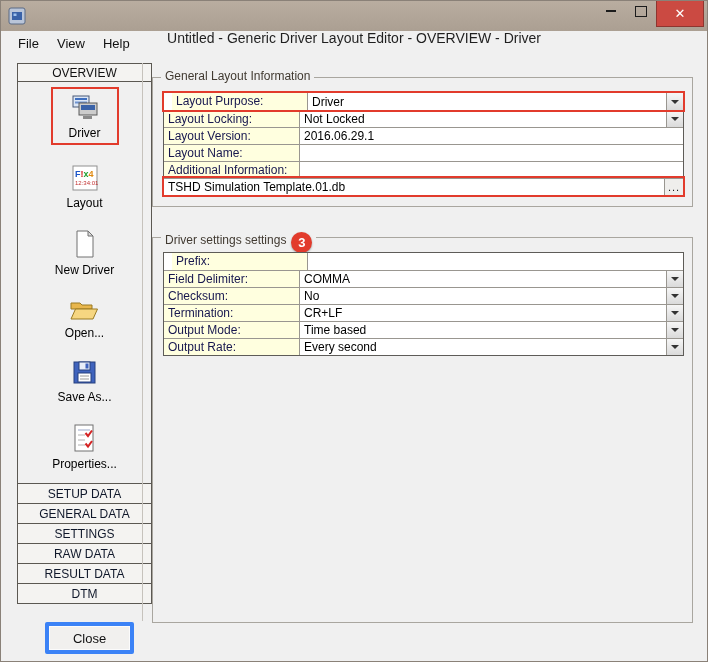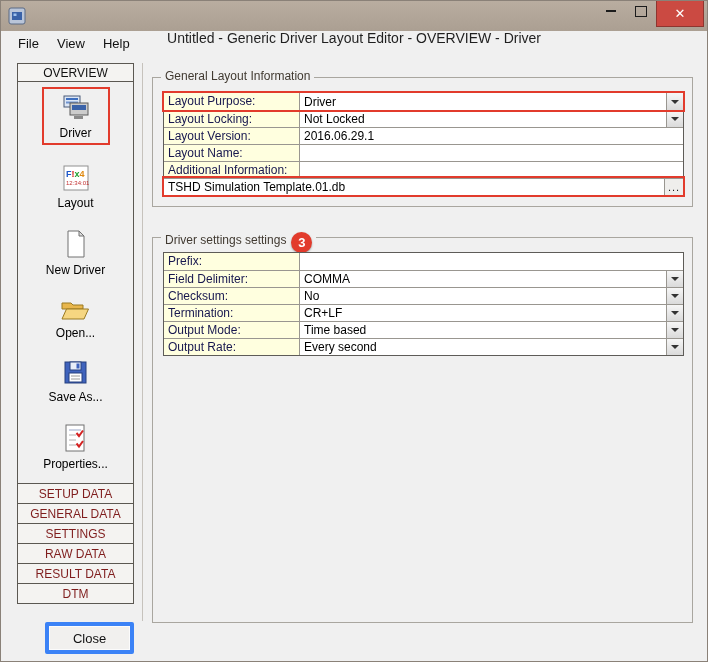--- a/index.html
+++ b/index.html
@@ -15,49 +15,49 @@
   .glyph-min{width:10px;height:2px;background:#1c1c1c;}
   .glyph-max{width:10px;height:9px;border:1px solid #1c1c1c;background:transparent;}
   .btn-close{width:46px;height:25px;background:#cb4a42;border:1px solid #8e352f;border-top:none;
              display:flex;align-items:center;justify-content:center;color:#fff;font-size:13px;}
 
   
   .menubar{height:24px;display:flex;align-items:center;padding-left:8px;font-size:13px;color:#111;}
   .menu-item{padding:14px 9px;}
 
   
-  .sidebar{position:absolute;left:16px;top:62px;width:117px;}
+  .sidebar{position:absolute;left:16px;top:62px;width:135px;}
   .overview-btn{height:19px;border:1px solid #5b5852;background:#f4f3f1;display:flex;align-items:center;
                 justify-content:center;font-size:12px;color:#111;box-sizing:border-box;}
   .toolbox{border:1px solid #5b5852;border-top:none;height:402px;box-sizing:border-box;display:flex;
            flex-direction:column;align-items:center;justify-content:space-between;padding:5px 0 12px;}
   .tool{display:flex;flex-direction:column;align-items:center;gap:5px;}
   .tool-label{font-size:12px;color:#000;}
   .annot-box{border:2px solid #e23b2c;padding:5px 16px 3px;}
   .sections{display:flex;flex-direction:column;}
   .section-btn{height:20px;border:1px solid #5b5852;border-top:none;background:#f4f3f1;display:flex;
-               align-items:center;justify-content:center;font-size:12px;color:#7f1d1d;box-sizing:border-box;}
+               align-items:center;justify-content:center;font-size:12px;color:#0f172a;box-sizing:border-box;}
   .bottom-close{position:absolute;left:44px;top:621px;width:81px;height:24px;background:#f1f0ee;
                 border:4px solid #3b82f6;border-radius:2px;box-shadow:inset 0 0 0 1px #fbfbfb;
                 display:flex;align-items:center;justify-content:center;font-size:13px;color:#111;}
 
   
   .vline{position:absolute;left:141px;top:62px;width:1px;height:558px;background:#c6c2bc;}
   .groupbox{position:absolute;border:1px solid #a9a69f;}
   #group1{left:151px;top:76px;width:539px;height:128px;}
   #group2{left:151px;top:236px;width:539px;height:384px;}
   .legend{position:absolute;top:-9px;left:8px;background:#f0f0f0;padding:0 4px;font-size:12px;
           color:#413a31;display:flex;align-items:center;white-space:nowrap;}
   .badge{width:21px;height:21px;border-radius:50%;background:#e23b2c;color:#fff;font-size:13px;font-weight:bold;
          display:flex;align-items:center;justify-content:center;margin-left:5px;transform:translateY(3px);
          box-shadow:0 1px 2px rgba(0,0,0,.35);}
 
   .ftable{position:absolute;left:10px;right:8px;top:14px;border:1px solid #5e5c58;background:#fff;}
   .frow{display:flex;height:17px;border-top:1px solid #999690;box-sizing:border-box;}
-  .frow:first-child{border-top:none;}
+  .frow:first-child{border-top:none;padding-left:8px;}
   .flabel{width:136px;background:#ffffdf;border-right:1px solid #999690;font-size:12px;line-height:16px;
           padding-left:4px;color:#17174f;box-sizing:border-box;overflow:hidden;white-space:nowrap;}
   .fvalue{flex:1;background:#fff;font-size:12px;line-height:16px;color:#000;position:relative;
           display:flex;align-items:center;padding-left:4px;overflow:hidden;}
   .combo-arrow{position:absolute;right:0;top:0;bottom:0;width:16px;background:linear-gradient(#f6f6f6,#dadada);
                border-left:1px solid #999690;display:flex;align-items:center;justify-content:center;}
   .combo-arrow::after{content:"";width:0;height:0;border:4px solid transparent;border-top-color:#333;margin-top:4px;}
   .browse-btn{position:absolute;right:0;top:0;bottom:0;width:18px;background:#efeeec;border-left:1px solid #999690;
               font-size:11px;color:#222;display:flex;align-items:center;justify-content:center;letter-spacing:1px;}
   .row-hl{outline:2px solid #e23b2c;outline-offset:0;position:relative;z-index:3;}

